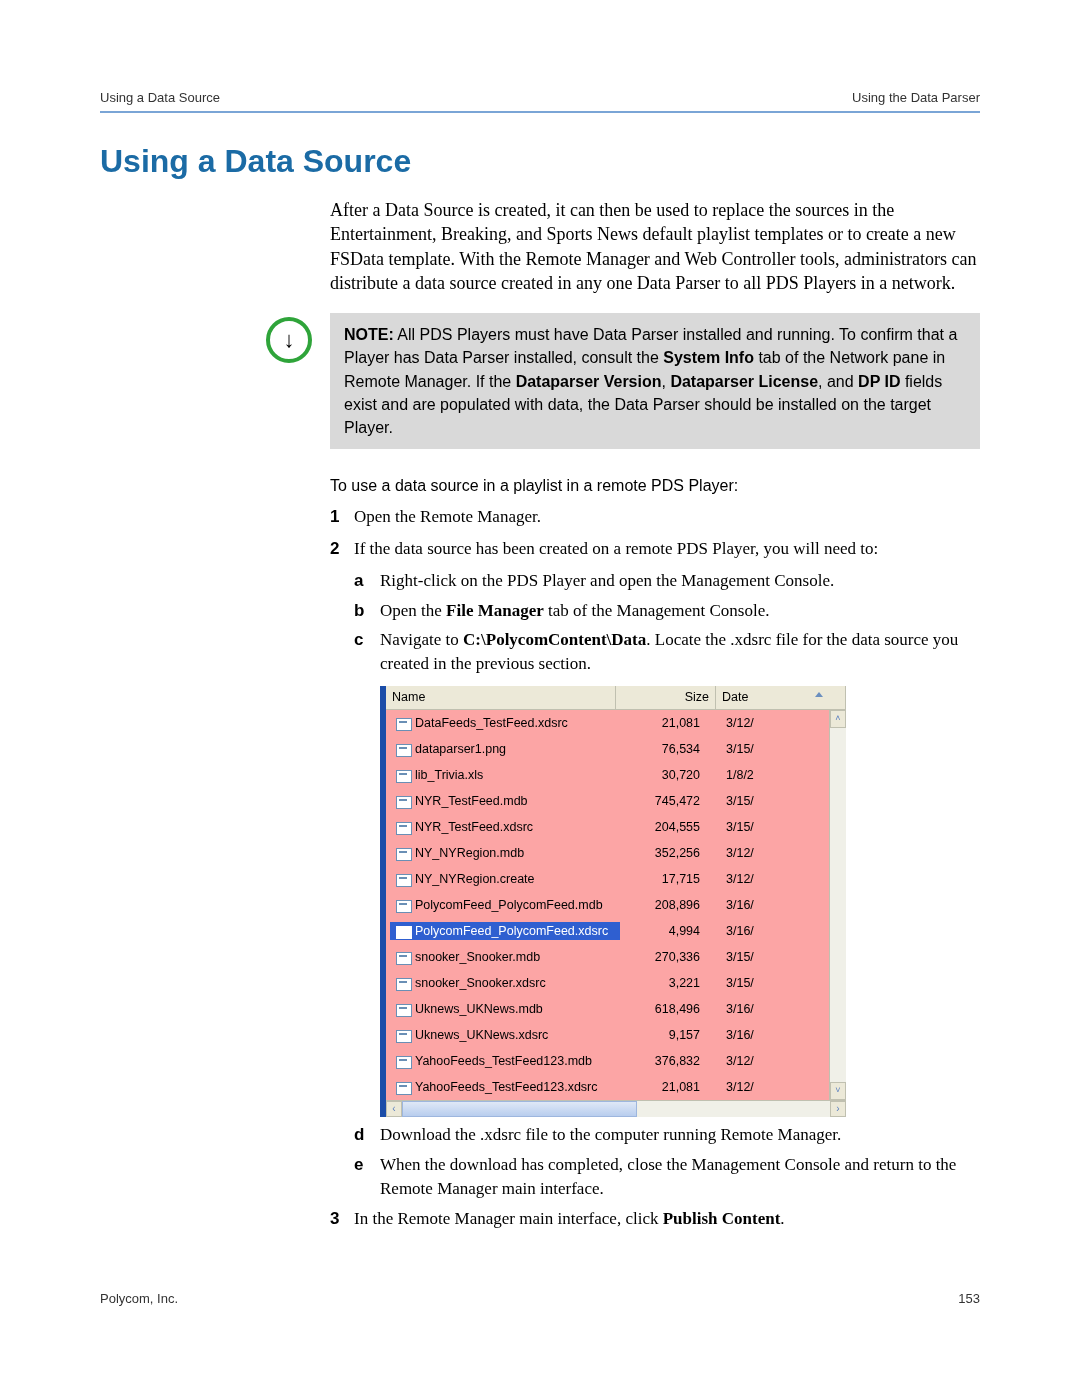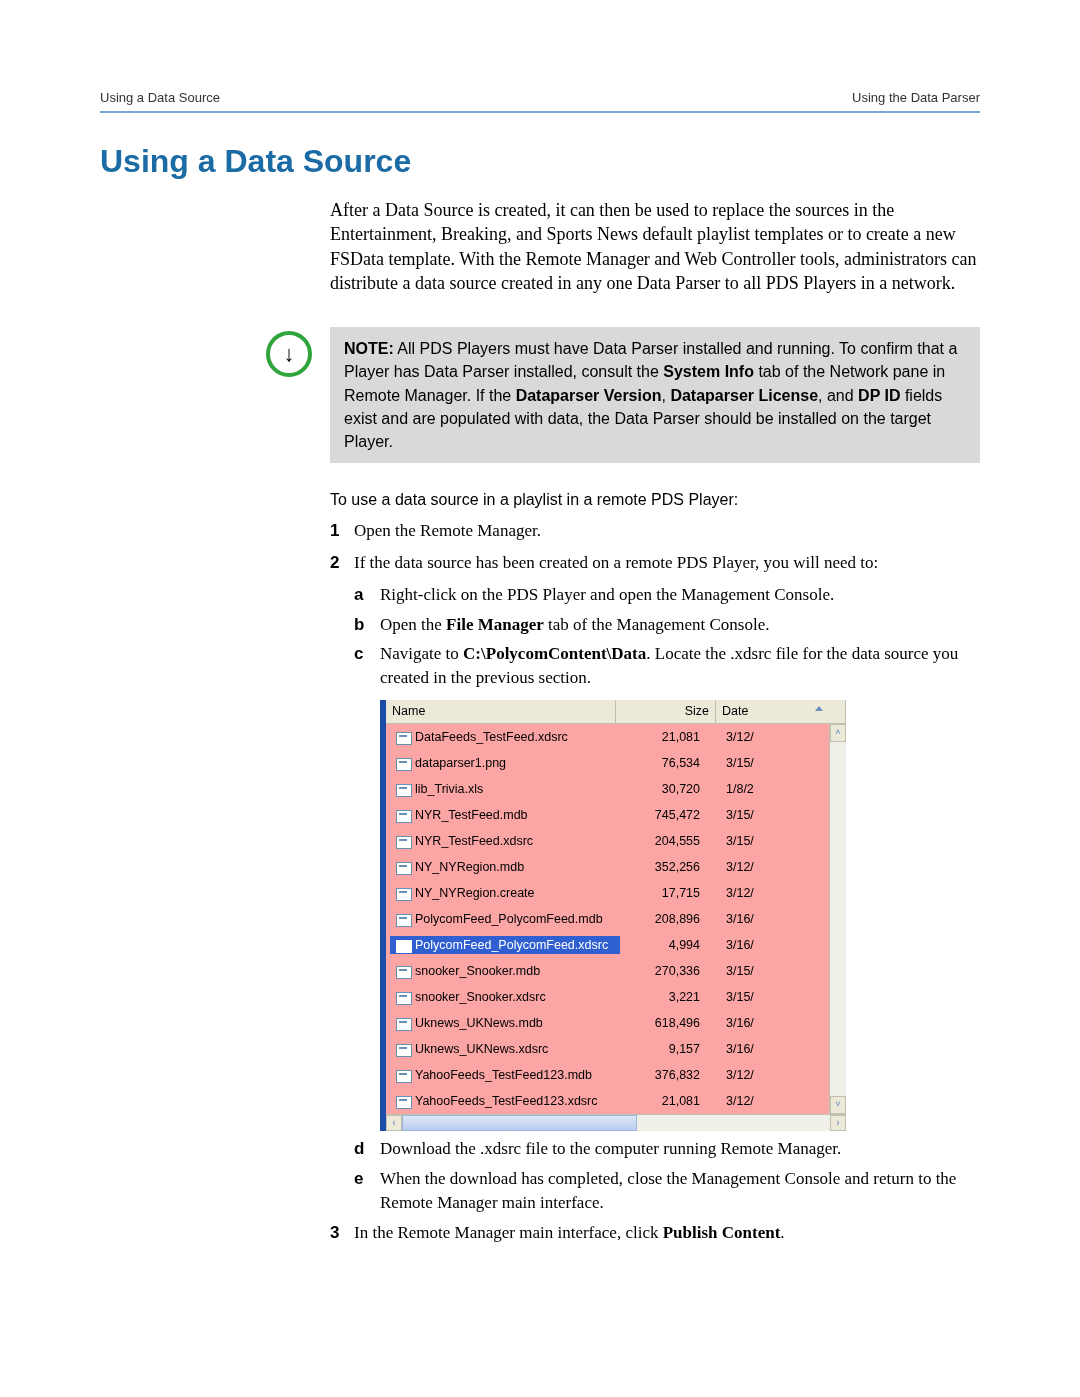--- a/index.html
+++ b/index.html
@@ -32,21 +32,21 @@
     font-weight: bold;
     color: #1b6ba5;
     margin: 0 0 16px 0;
   }
   .body-col {
     margin-left: 230px;
   }
   .intro {
     font-size: 18px;
     line-height: 1.35;
-    margin-bottom: 32px;
+    margin-bottom: 18px;
   }
   .note-row {
     display: flex;
     align-items: flex-start;
     margin-bottom: 20px;
   }
   .note-icon-wrap {
     width: 230px;
     display: flex;
     justify-content: flex-end;
@@ -429,14 +429,18 @@
       <div class="step-row">
         <div class="step-num">3</div>
         <div class="step-text">
           <span>In the Remote Manager main interface, click </span><b class="ui">Publish Content</b><span>.</span>
         </div>
       </div>
 
     </div>
   </div>
 
+  <div class="footer">
+    <span>Polycom, Inc.</span>
+    <span>153</span>
+  </div>
 
 </div>
 
 </body></html>

